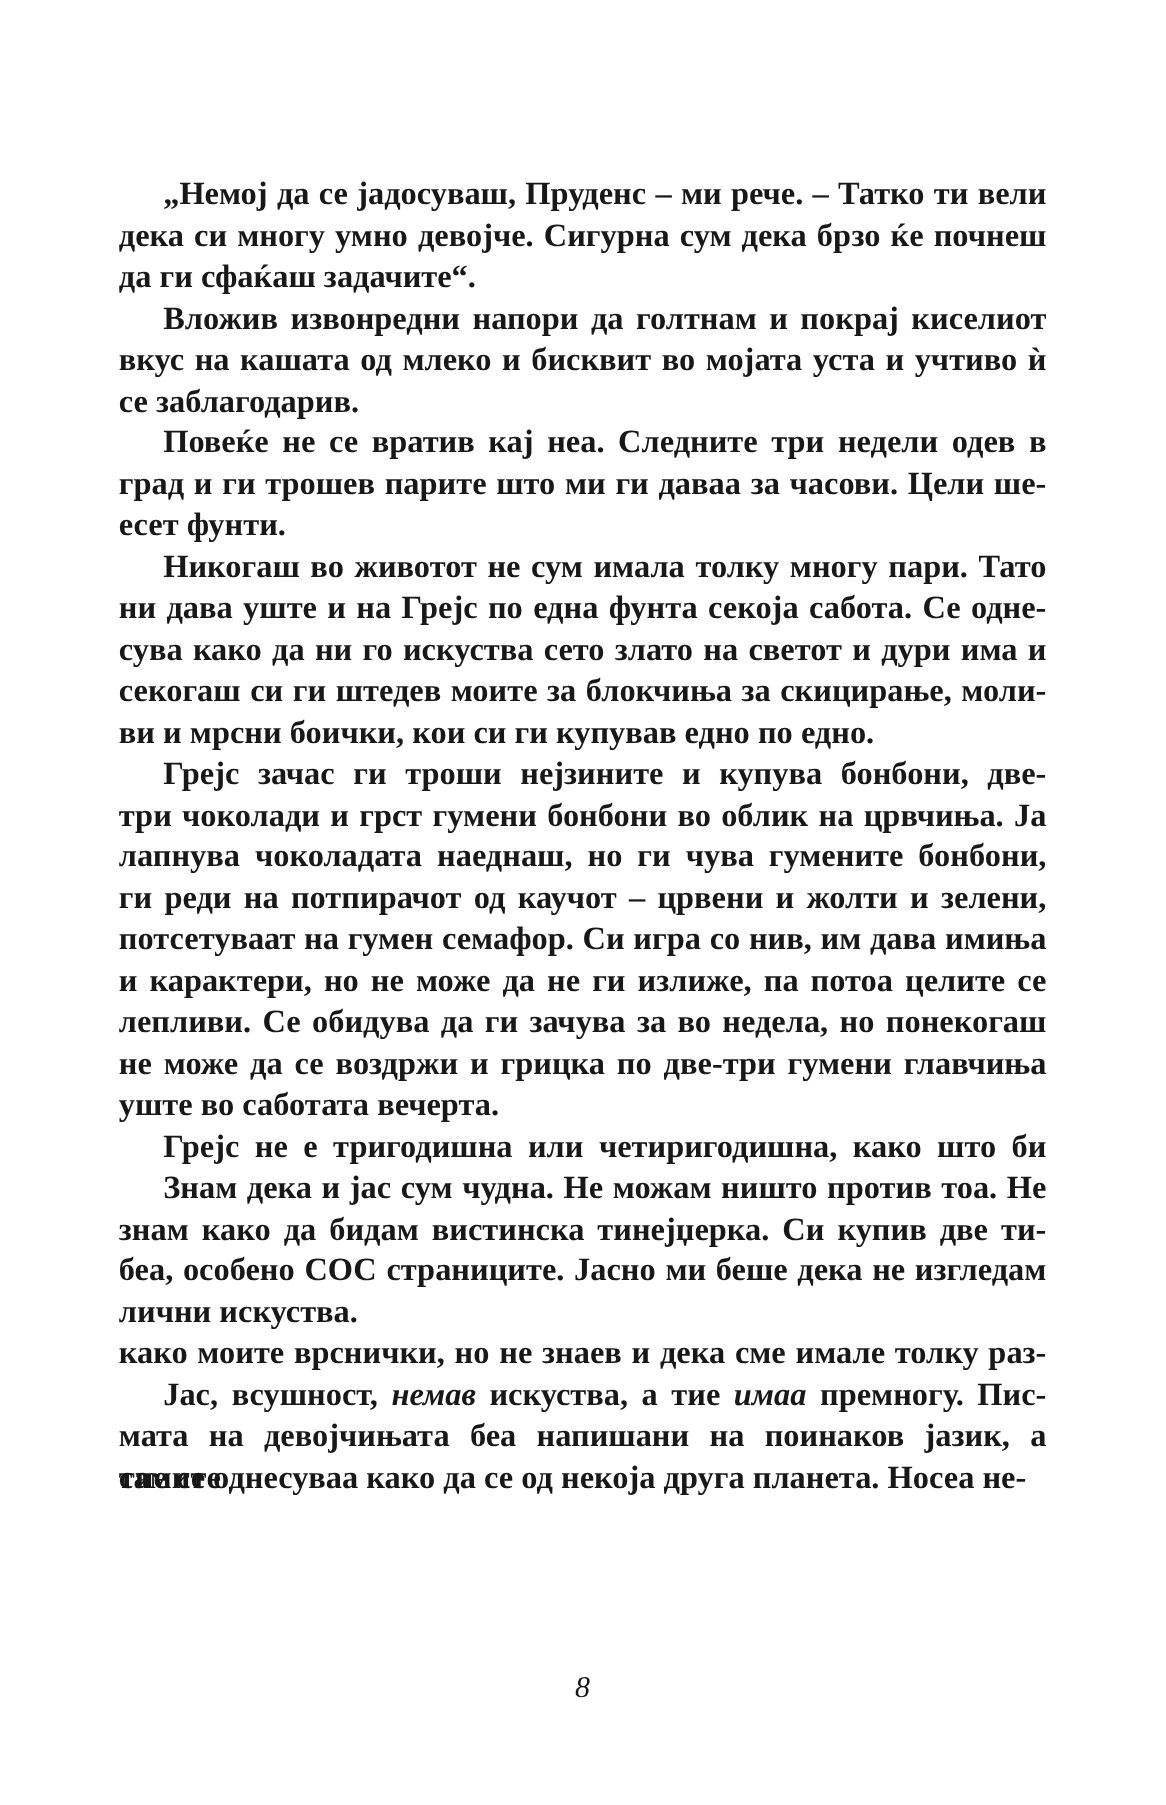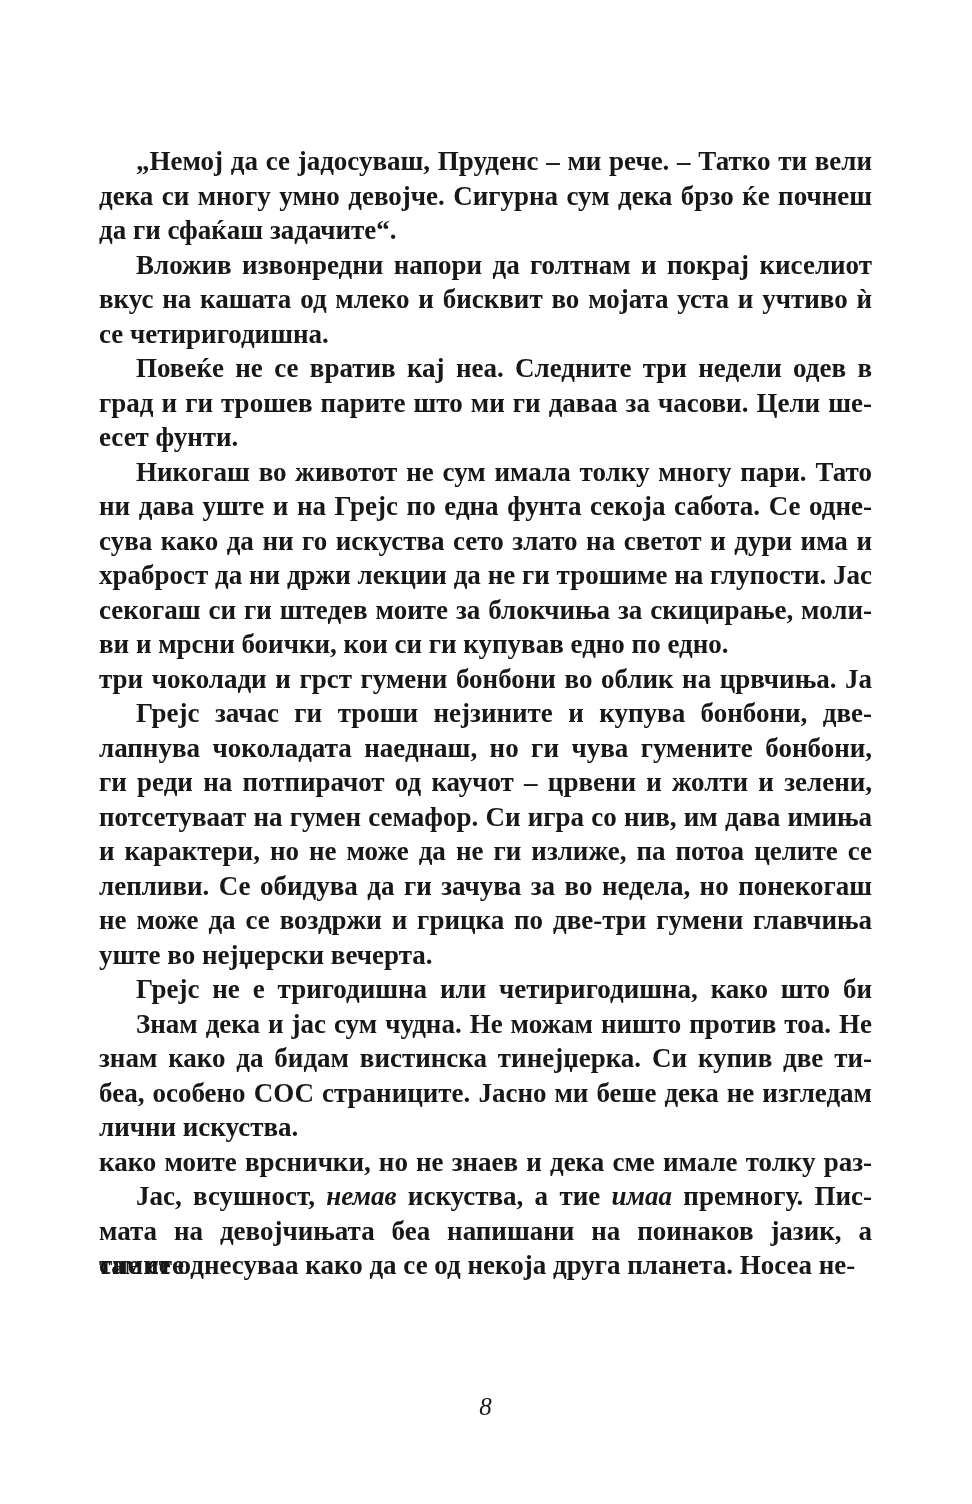--- a/index.html
+++ b/index.html
@@ -54,39 +54,38 @@
 </head>
 <body>
 
 <div class="page">
   <div class="text-block" id="text-block">
       <div class="text-line first">„Немој да се јадосуваш, Пруденс – ми рече. – Татко ти вели</div>
       <div class="text-line">дека си многу умно девојче. Сигурна сум дека брзо ќе почнеш</div>
       <div class="text-line last">да ги сфаќаш задачите“.</div>
       <div class="text-line first">Вложив извонредни напори да голтнам и покрај киселиот</div>
       <div class="text-line">вкус на кашата од млеко и бисквит во мојата уста и учтиво ѝ</div>
-      <div class="text-line last">се четиригодишна.</div>
+      <div class="text-line last">се заблагодарив.</div>
       <div class="text-line first">Повеќе не се вратив кај неа. Следните три недели одев в</div>
       <div class="text-line">град и ги трошев парите што ми ги даваа за часови. Цели ше-</div>
       <div class="text-line last">есет фунти.</div>
       <div class="text-line first">Никогаш во животот не сум имала толку многу пари. Тато</div>
       <div class="text-line">ни дава уште и на Грејс по една фунта секоја сабота. Се одне-</div>
       <div class="text-line">сува како да ни го искуства сето злато на светот и дури има и</div>
-      <div class="text-line">храброст да ни држи лекции да не ги трошиме на глупости. Јас</div>
       <div class="text-line">секогаш си ги штедев моите за блокчиња за скицирање, моли-</div>
       <div class="text-line last">ви и мрсни боички, кои си ги купував едно по едно.</div>
+      <div class="text-line first">Грејс зачас ги троши нејзините и купува бонбони, две-</div>
       <div class="text-line">три чоколади и грст гумени бонбони во облик на црвчиња. Ја</div>
-      <div class="text-line first">Грејс зачас ги троши нејзините и купува бонбони, две-</div>
       <div class="text-line">лапнува чоколадата наеднаш, но ги чува гумените бонбони,</div>
       <div class="text-line">ги реди на потпирачот од каучот – црвени и жолти и зелени,</div>
       <div class="text-line">потсетуваат на гумен семафор. Си игра со нив, им дава имиња</div>
       <div class="text-line">и карактери, но не може да не ги излиже, па потоа целите се</div>
       <div class="text-line">лепливи. Се обидува да ги зачува за во недела, но понекогаш</div>
       <div class="text-line">не може да се воздржи и грицка по две-три гумени главчиња</div>
-      <div class="text-line last">уште во нејџерски вечерта.</div>
+      <div class="text-line last">уште во саботата вечерта.</div>
       <div class="text-line first">Грејс не е тригодишна или четиригодишна, како што би</div>
       <div class="text-line first">Знам дека и јас сум чудна. Не можам ништо против тоа. Не</div>
       <div class="text-line">знам како да бидам вистинска тинејџерка. Си купив две ти-</div>
       <div class="text-line">беа, особено СОС страниците. Јасно ми беше дека не изгледам</div>
       <div class="text-line last">лични искуства.</div>
       <div class="text-line">како моите врснички, но не знаев и дека сме имале толку раз-</div>
       <div class="text-line first"><span>Јас, всушност, </span><em>немав</em><span> искуства, а тие </span><em>имаа</em><span> премногу. Пис-</span></div>
       <div class="text-line">мата на девојчињата беа напишани на поинаков јазик, а самите</div>
       <div class="text-line last">тие се однесуваа како да се од некоја друга планета. Носеа не-</div>
     </div>

